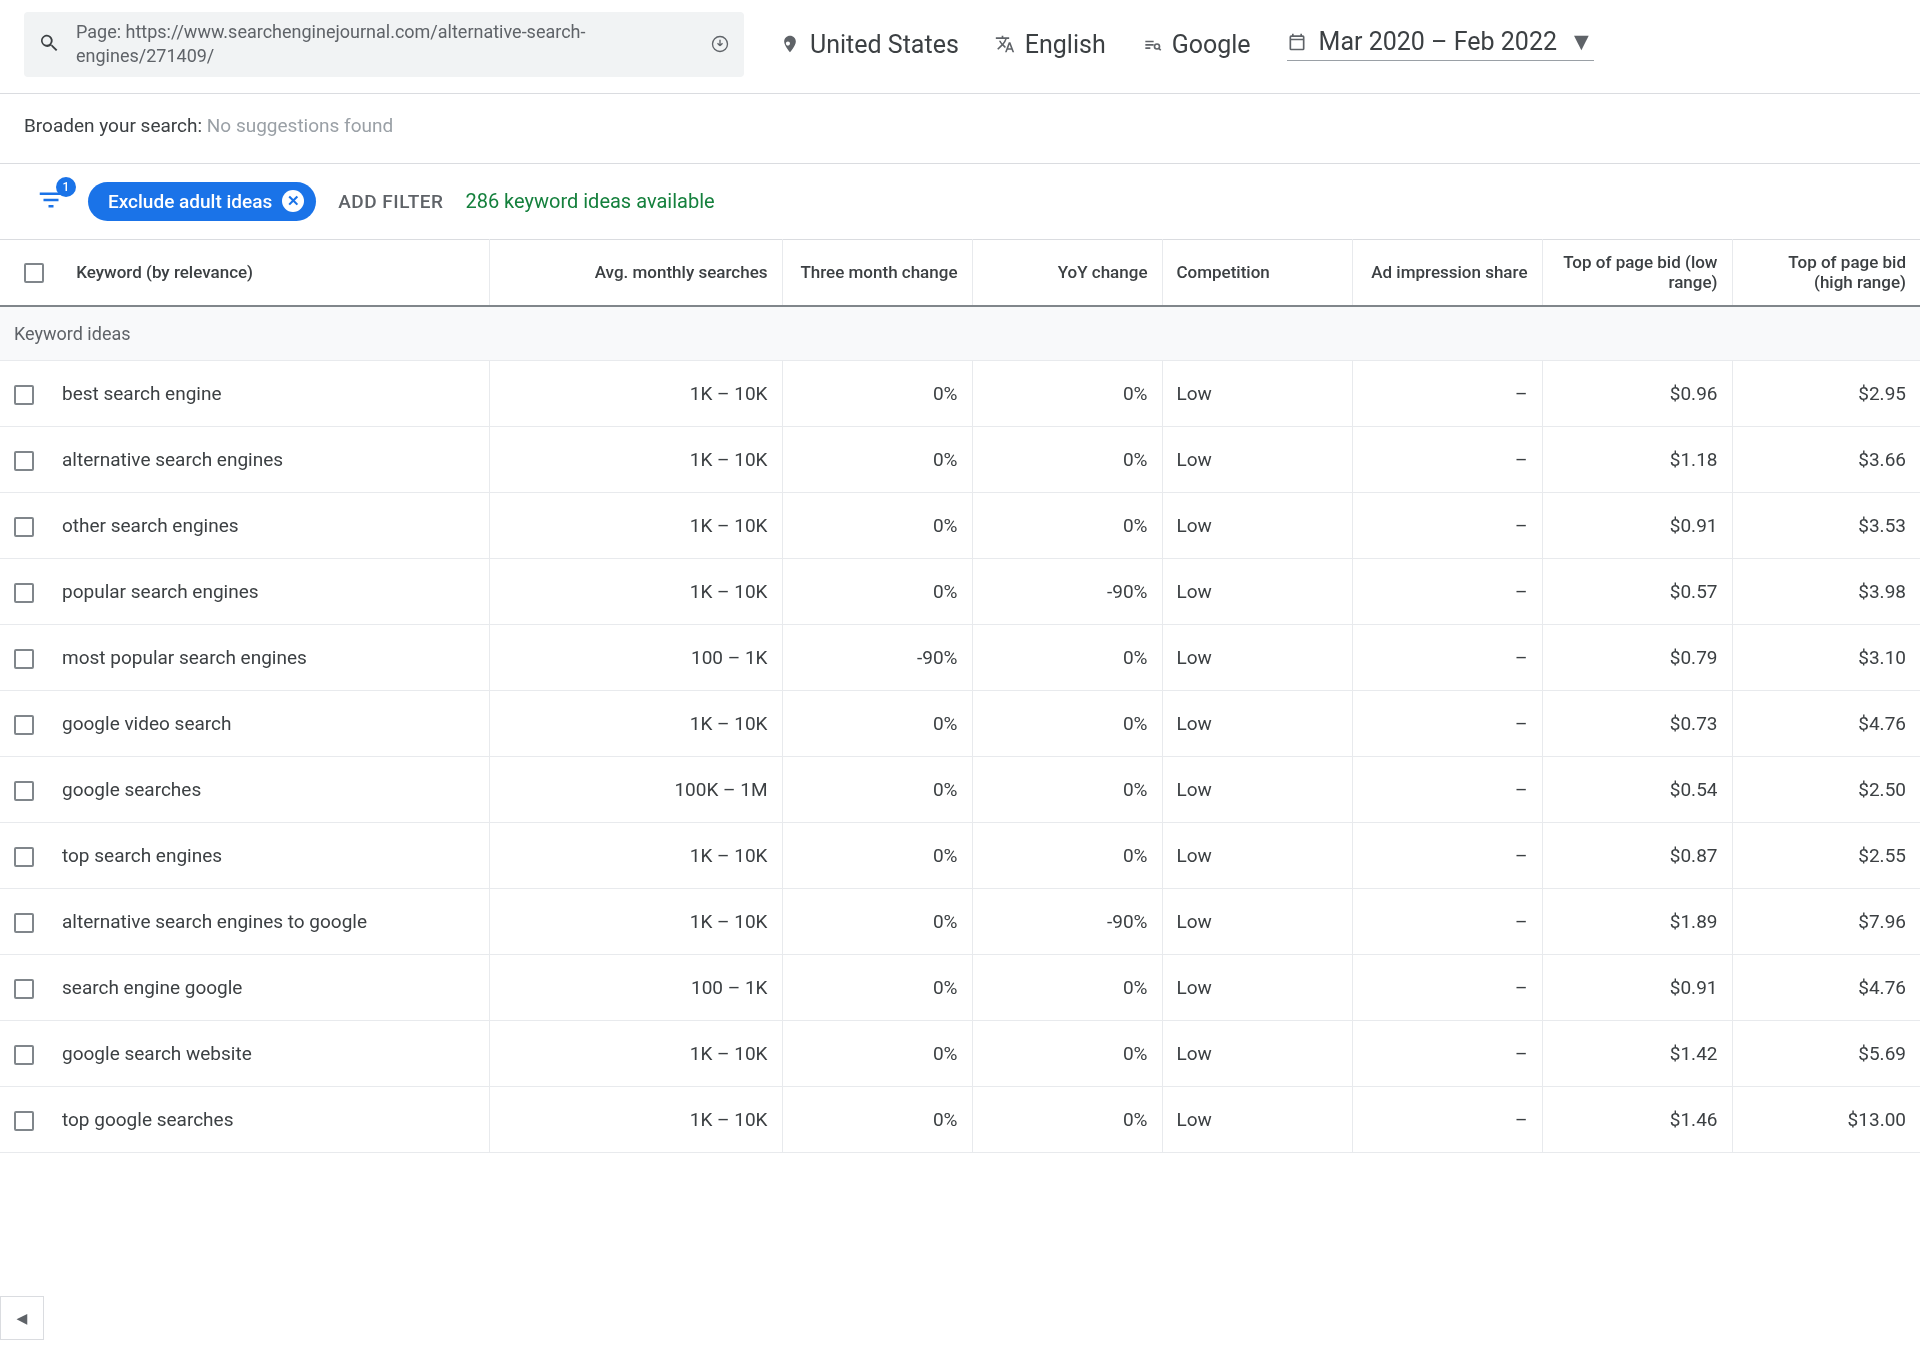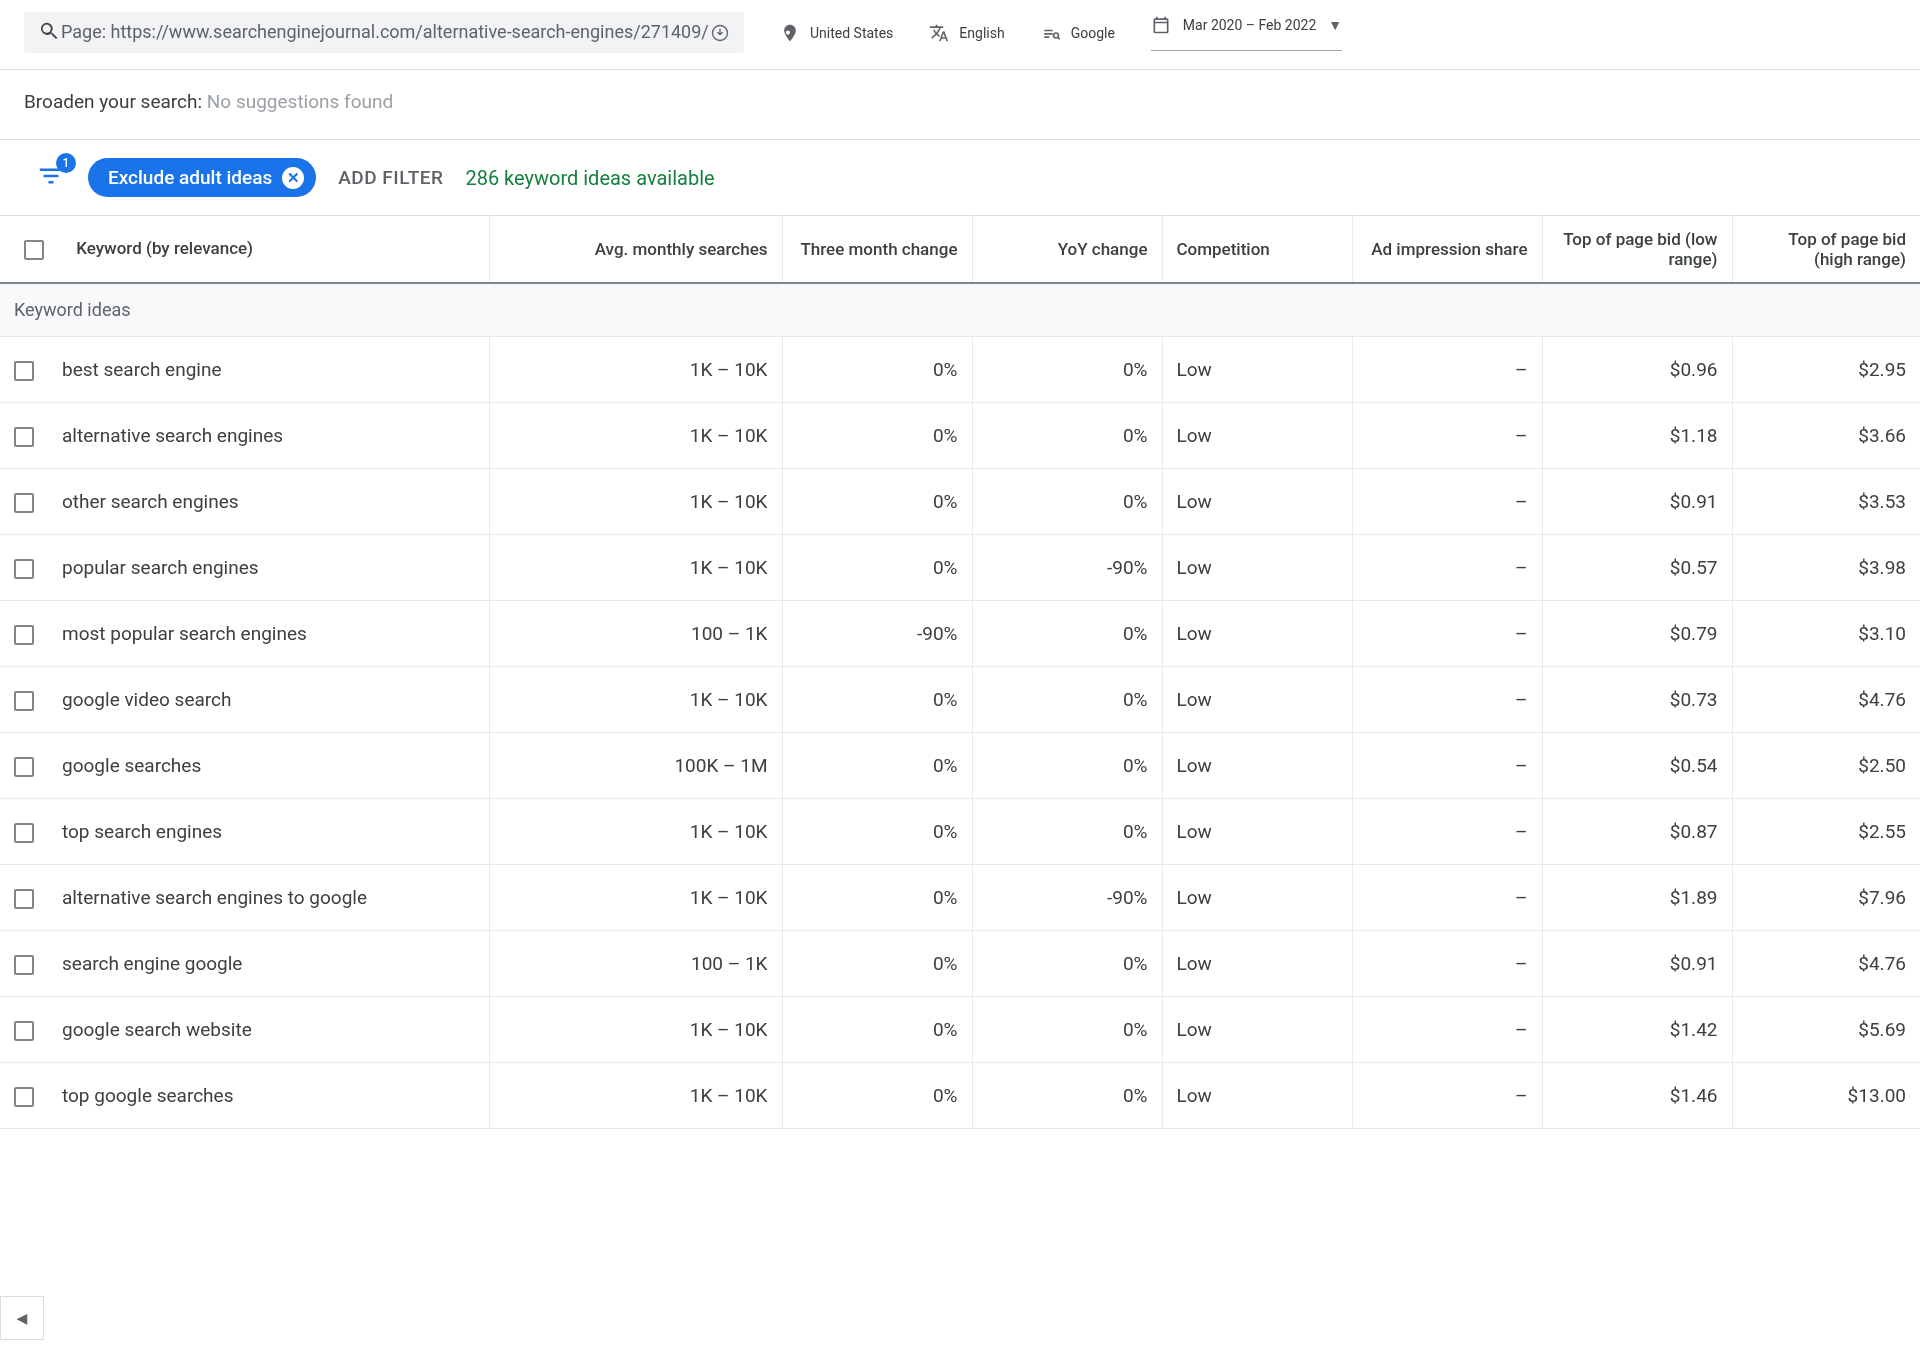--- a/index.html
+++ b/index.html
@@ -17,51 +17,51 @@
     padding: 12px 24px 16px 24px;
     gap: 36px;
   }
   .search-box {
     display: flex;
     align-items: center;
     background: #f1f3f4;
     border-radius: 4px;
     padding: 8px 14px;
     width: 720px;
-    gap: 1px;
+    gap: 16px;
   }
   .search-icon svg { width: 22px; height: 22px; fill: #3c4043; }
   .search-text {
     flex: 1;
     font-size: 18px;
     color: #5f6368;
     line-height: 1.35;
   }
   .download-icon {
     color: #5f6368;
     display:flex;
     align-items:center;
     justify-content:center;
   }
   .download-icon svg { width:20px; height:20px; stroke:#5f6368; fill:none; stroke-width:1.6; }
   .top-option {
     display: flex;
     align-items: center;
     gap: 10px;
-    font-size: 14px;
+    font-size: 25px;
     color: #3c4043;
   }
   .top-option .opt-icon { color: #5f6368; display:flex; align-items:center; }
   .top-option .opt-icon svg { width:20px; height:20px; fill:#5f6368; }
   .date-range-wrap {
     display: flex;
     align-items: center;
     gap: 12px;
     border-bottom: 1px solid #9aa0a6;
-    padding-bottom: 15px;
+    padding-bottom: 4px;
     text-align: right;
   }
   .date-range-wrap .chevron { color:#5f6368; }
   
   .broaden-bar {
     border-top: 1px solid #dadce0;
     border-bottom: 1px solid #dadce0;
     padding: 20px 24px 26px 24px;
     font-size: 19px;
   }

